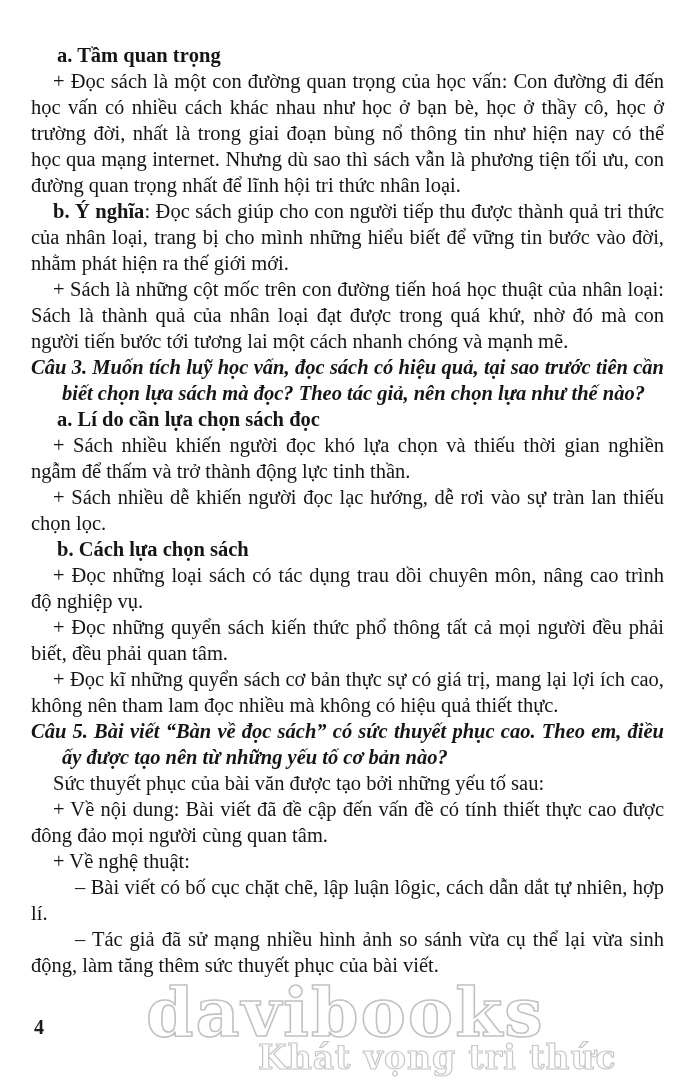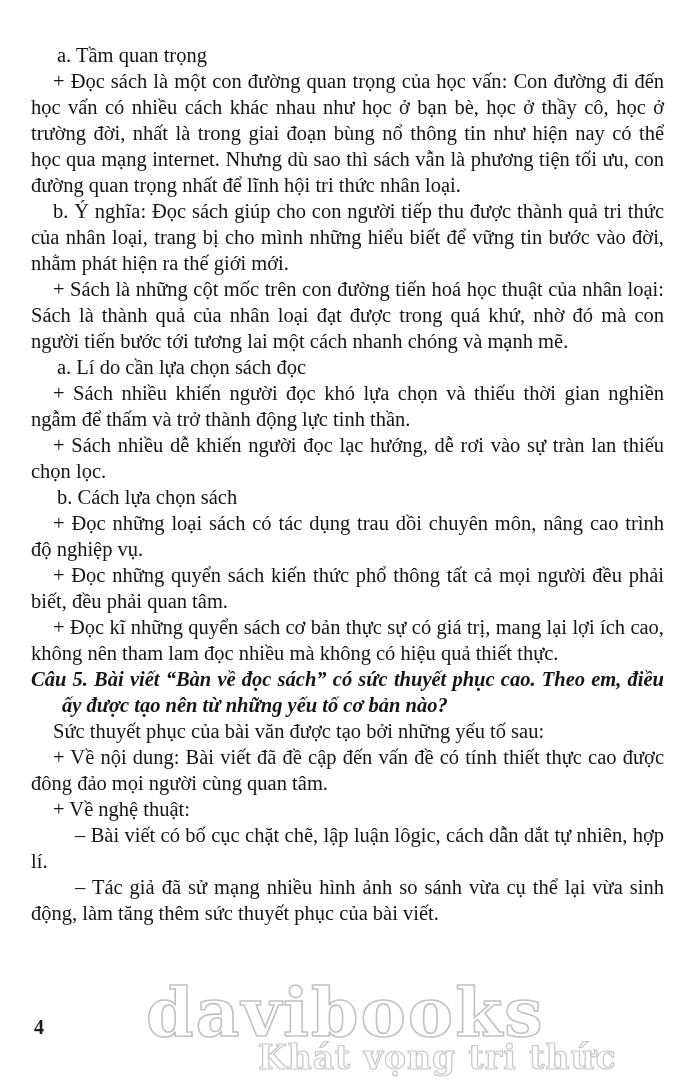--- a/index.html
+++ b/index.html
@@ -26,21 +26,21 @@
   }
   .para.heading { text-indent: 26px; }
   .para.body    { text-indent: 22px; }
   .para.body-dash { text-indent: 44px; }
   .para.question {
     padding-left: 31px;
     text-indent: -31px;
   }
   .seg-normal    { font-style: normal; font-weight: normal; }
   .seg-italic    { }
-  .seg-bold      { font-weight: normal; }
+  .seg-bold      { font-weight: bold; }
   .seg-bolditalic{ font-weight: bold; font-style: italic; }
 
   .page-number {
     position: absolute;
     left: 34px;
     top: 1016px;
     font-size: 20px;
     font-weight: bold;
     color: #1a1a1a;
   }
@@ -74,20 +74,21 @@
 </style>
 </head>
 <body>
 
 <div class="page">
   <div class="content">
       <p class="para heading"><span class="seg-bold">a. Tầm quan trọng</span></p>
       <p class="para body"><span class="seg-normal">+ </span><span class="seg-italic">Đọc sách là một con đường quan trọng của học vấn</span><span class="seg-normal">: Con đường đi đến học vấn có nhiều cách khác nhau như học ở bạn bè, học ở thầy cô, học ở trường đời, nhất là trong giai đoạn bùng nổ thông tin như hiện nay có thể học qua mạng internet. Nhưng dù sao thì sách vẫn là phương tiện tối ưu, con đường quan trọng nhất để lĩnh hội tri thức nhân loại.</span></p>
       <p class="para body"><span class="seg-bold">b. Ý nghĩa</span><span class="seg-normal">: Đọc sách giúp cho con người tiếp thu được thành quả tri thức của nhân loại, trang bị cho mình những hiểu biết để vững tin bước vào đời, nhằm phát hiện ra thế giới mới.</span></p>
       <p class="para body"><span class="seg-normal">+ </span><span class="seg-italic">Sách là những cột mốc trên con đường tiến hoá học thuật của nhân loại:</span><span class="seg-normal"> Sách là thành quả của nhân loại đạt được trong quá khứ, nhờ đó mà con người tiến bước tới tương lai một cách nhanh chóng và mạnh mẽ.</span></p>
+      <p class="para question"><span class="seg-bolditalic">Câu 3. Muốn tích luỹ học vấn, đọc sách có hiệu quả, tại sao trước tiên cần biết chọn lựa sách mà đọc? Theo tác giả, nên chọn lựa như thế nào?</span></p>
       <p class="para heading"><span class="seg-bold">a. Lí do cần lựa chọn sách đọc</span></p>
       <p class="para body"><span class="seg-normal">+ Sách nhiều khiến người đọc khó lựa chọn và thiếu thời gian nghiền ngẫm để thấm và trở thành động lực tinh thần.</span></p>
       <p class="para body"><span class="seg-normal">+ Sách nhiều dễ khiến người đọc lạc hướng, dễ rơi vào sự tràn lan thiếu chọn lọc.</span></p>
       <p class="para heading"><span class="seg-bold">b. Cách lựa chọn sách</span></p>
       <p class="para body"><span class="seg-normal">+ Đọc những loại sách có tác dụng trau dồi chuyên môn, nâng cao trình độ nghiệp vụ.</span></p>
       <p class="para body"><span class="seg-normal">+ Đọc những quyển sách kiến thức phổ thông tất cả mọi người đều phải biết, đều phải quan tâm.</span></p>
       <p class="para body"><span class="seg-normal">+ Đọc kĩ những quyển sách cơ bản thực sự có giá trị, mang lại lợi ích cao, không nên tham lam đọc nhiều mà không có hiệu quả thiết thực.</span></p>
       <p class="para question"><span class="seg-bolditalic">Câu 5. Bài viết “Bàn về đọc sách” có sức thuyết phục cao. Theo em, điều ấy được tạo nên từ những yếu tố cơ bản nào?</span></p>
       <p class="para body"><span class="seg-normal">Sức thuyết phục của bài văn được tạo bởi những yếu tố sau:</span></p>
       <p class="para body"><span class="seg-normal">+ </span><span class="seg-italic">Về nội dung</span><span class="seg-normal">: Bài viết đã đề cập đến vấn đề có tính thiết thực cao được đông đảo mọi người cùng quan tâm.</span></p>

